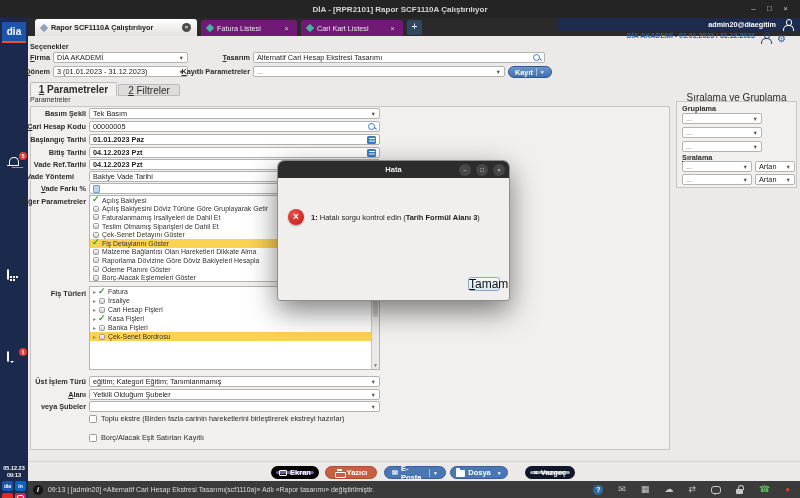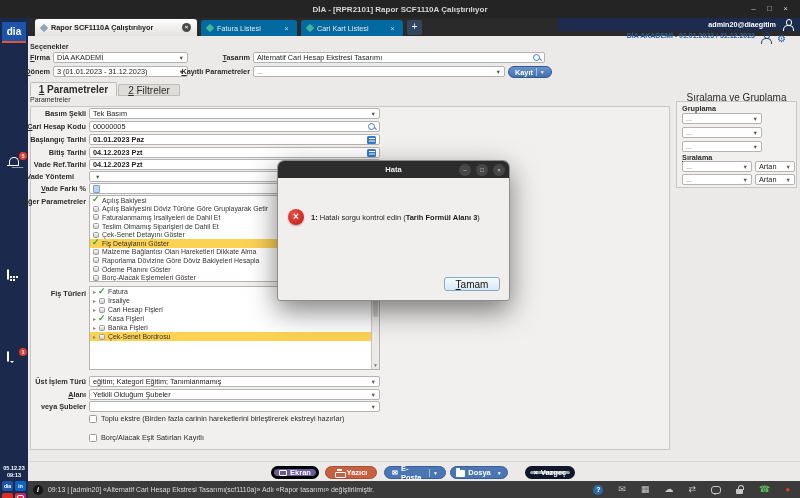--- a/index.html
+++ b/index.html
@@ -28,21 +28,21 @@
   .soc{position:absolute;width:11px;height:10px;border-radius:2px;color:#fff;font-size:5px;font-weight:bold;display:flex;align-items:center;justify-content:center}
   .soc-dia{background:#1d53a8}.soc-in{background:#0a66c2}
   .soc-yt{background:#e02b20;font-size:6px}
   .soc-ig{background:linear-gradient(45deg,#f09433,#dc2743,#bc1888)}
   .soc-ig::before{content:"";width:5px;height:5px;border:1px solid #fff;border-radius:2px}
 
   
   #tabbar{position:absolute;left:28px;top:18px;width:772px;height:18px;background:#2a2a2a}
   .tab{position:absolute;top:1px;height:17px;display:flex;align-items:center;gap:4px;padding:0 6px;font-size:7.3px;white-space:nowrap;border-radius:3px 3px 0 0}
   .tab.active{background:linear-gradient(#fefefe,#e4e2e0);color:#222;font-weight:bold}
-  .tab.inactive{background:#0369a1;color:#e8e8e8;top:2px;height:16px}
+  .tab.inactive{background:#701a75;color:#e8e8e8;top:2px;height:16px}
   .tabicon{width:6px;height:6px;transform:rotate(45deg);border-radius:1px;flex:none}
   .tabicon.gray{background:#8fa3b8}.tabicon.teal{background:#3eb79b}
   .tabclose{width:9px;height:9px;border-radius:50%;background:#4a4a4a;color:#fff;font-size:6px;line-height:9px;text-align:center;flex:none}
   .tabclose.flat{background:none;color:#d8d8d8;font-size:7px}
   .plustab{position:absolute;top:2px;width:15px;height:15px;background:#31465f;border-radius:2px;color:#fff;font-size:10px;text-align:center;line-height:14px}
   #adminstrip{position:absolute;right:0;top:0;width:242px;height:13px;background:#1d2b4f;color:#fff;font-size:7.2px;font-weight:bold;text-align:right;padding:2px 24px 0 0}
   .person{position:absolute;width:12px;height:12px}
   .person.white::before{border-color:#fff}.person.white::after{border-color:#fff}
   .person.navy::before{border-color:#24436e}.person.navy::after{border-color:#24436e}
   .person::before{content:"";position:absolute;left:3.5px;top:0;width:4.5px;height:4.5px;border:1.2px solid;border-radius:50%}
@@ -86,21 +86,21 @@
   .cblab{position:absolute;font-size:7.3px;font-weight:bold;color:#2b2b2b;white-space:nowrap}
 
   
   #sgheader{position:absolute;left:676px;top:92px;width:121px;text-align:center;font-size:10px;color:#2b2b2b}
   #sgbox{position:absolute;left:676px;top:101px;width:121px;height:87px;border:1px solid #c8c6c4;background:#f2f0ee}
   .sglbl{position:absolute;font-size:7.3px;font-weight:bold}
 
   
   #botline{position:absolute;left:28px;top:461px;width:772px;height:1px;background:#d8d6d4}
   .abtn{position:absolute;top:466px;height:13px;border-radius:7px;color:#fff;font-size:7.5px;font-weight:bold;display:flex;align-items:center;justify-content:center;gap:3px;padding:0 7px}
-  .b-purple{background:#6a5a95;border:3px solid #000000}
+  .b-purple{background:#6a5a95;border:5px solid #000000}
   .b-orange{background:#c75f41;border:1px solid #a94e34}
   .b-blue{background:#4a77b4;border:1px solid #3a6098}
   .b-gray{background:#9ba1a6;border:5px solid #0f172a}
   .mini{font-size:7px}
   .monitor{width:8px;height:6px;border:1px solid #fff;border-radius:1px;flex:none}
   .printer{position:relative;width:9px;height:7px;flex:none}
   .printer::before{content:"";position:absolute;left:2px;top:0;width:5px;height:2px;background:#fff}
   .printer::after{content:"";position:absolute;left:0;top:2.5px;width:9px;height:4px;border:1px solid #fff;border-radius:1px}
   .folder{position:relative;width:9px;height:6.5px;background:#fff;border-radius:1px;margin-top:2px;flex:none}
   .folder::before{content:"";position:absolute;left:0;top:-2px;width:4px;height:2px;background:#fff;border-radius:1px 1px 0 0}
@@ -121,21 +121,21 @@
   .sic-rec{color:#e03c31;font-size:8px}
 
   
   #dialog{position:absolute;left:277px;top:160px;width:233px;height:141px;background:#f1efed;border:1px solid #8f8d8b;border-radius:7px 7px 3px 3px;box-shadow:0 10px 28px rgba(0,0,0,.5);z-index:10}
   .dtitle{position:relative;height:17px;background:#2c2c2c;border-radius:6px 6px 0 0;display:flex;align-items:center;justify-content:center}
   .dtext{color:#eee;font-size:7.5px;font-weight:bold}
   .dctl{position:absolute;top:2.5px;width:12px;height:12px;border-radius:50%;background:#474747;color:#ddd;font-size:6px;text-align:center;line-height:12px}
   .dmsg{position:absolute;left:10px;top:48px;right:8px;display:flex;align-items:center;gap:7px}
   .erricon{width:16px;height:16px;border-radius:50%;background:radial-gradient(circle at 35% 30%,#e8514a,#c1170f);color:#fff;font-size:10px;font-weight:bold;text-align:center;line-height:15px;flex:none;box-shadow:0 1px 2px rgba(0,0,0,.3)}
   .dtextmsg{font-size:7.5px;color:#1c1c1c;white-space:nowrap}
-  .dok{position:absolute;right:9px;bottom:9px;width:56px;height:14px;line-height:13px;text-align:center;background:linear-gradient(#f6fafd,#d9e7f5);border:1px solid #89a7c7;border-radius:3px;font-size:10px;color:#111}
+  .dok{position:absolute;right:9px;bottom:9px;width:32px;height:14px;line-height:13px;text-align:center;background:linear-gradient(#f6fafd,#d9e7f5);border:1px solid #89a7c7;border-radius:3px;font-size:12px;color:#111}
 </style>
 </head>
 <body>
 
 <div id="root">
 
   <div id="titlebar">
     <span class="wtitle">DİA - [RPR2101] Rapor SCF1110A Çalıştırılıyor</span>
     <span class="wctl" style="right:40px">–</span>
     <span class="wctl" style="right:24px">□</span>
@@ -255,20 +255,21 @@
   </div>
 
   <div class="lbl" style="left:20px;top:159px;width:66px">Vade Ref.Tarihi</div>
   <div class="fld" style="left:89px;top:159px;width:291px">
     <span class="grow" style="font-weight:bold">04.12.2023 Pzt</span>
     <span class="cal"></span>
   </div>
 
   <div class="lbl" style="left:8px;top:171px;width:66px">Vade Yöntemi</div>
   <div class="fld" style="left:89px;top:171px;width:291px">
+    <span class="grow">Bakiye Vade Tarihi</span>
     <span class="sel-arrow">▼</span>
   </div>
 
   <div class="lbl accel" style="left:20px;top:183px;width:66px">Vade Farkı %</div>
   <div class="fld" style="left:89px;top:183px;width:291px">
     <span class="spin"></span>
     <span class="grow"></span>
   </div>
 
   <div class="lbl" style="left:20px;top:196px;width:66px">Diğer Parametreler</div>

